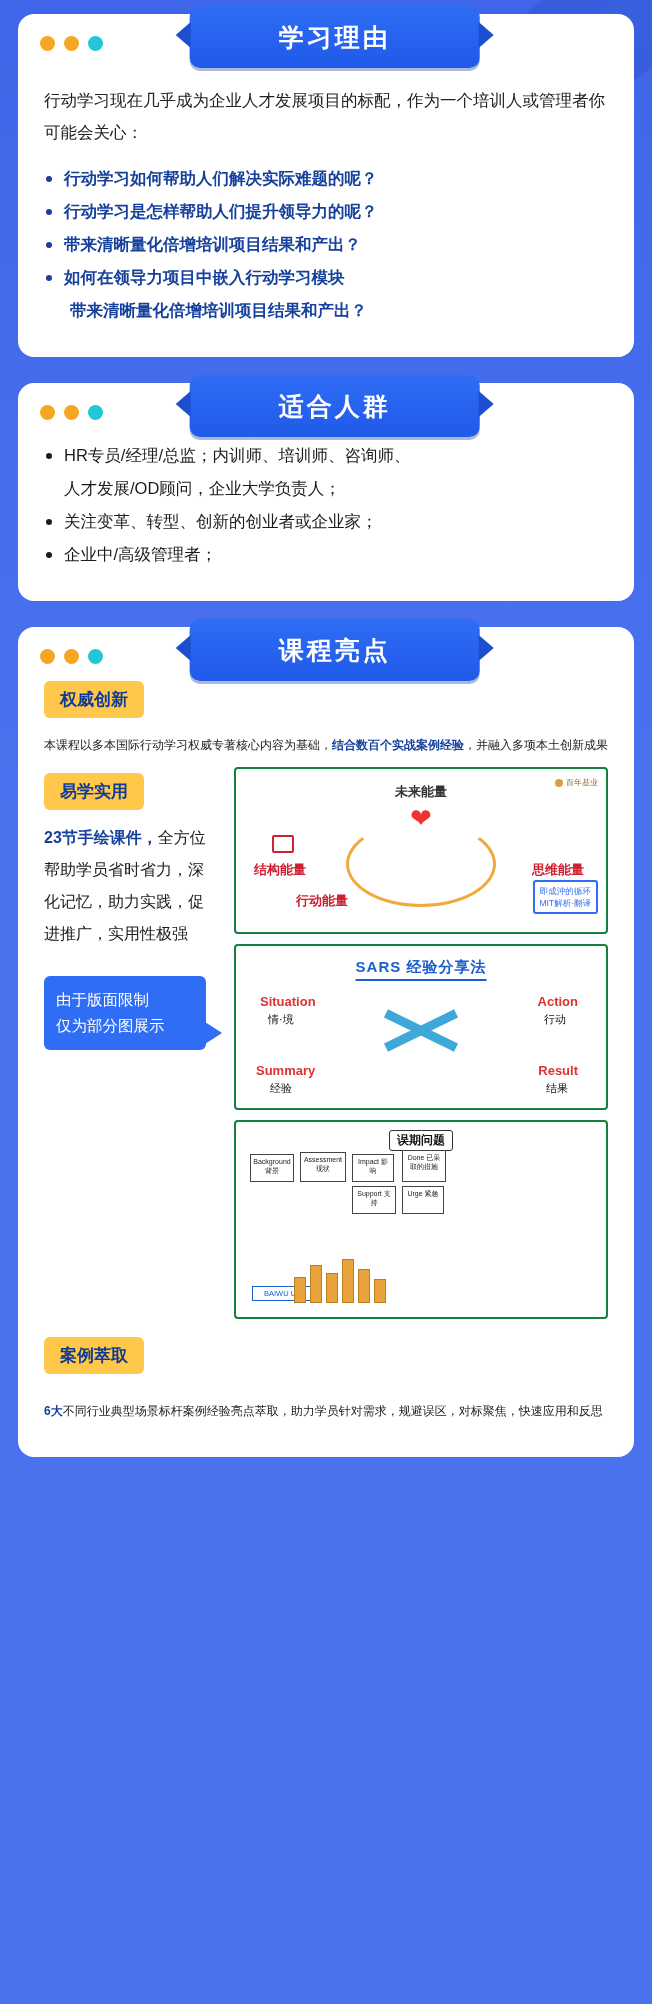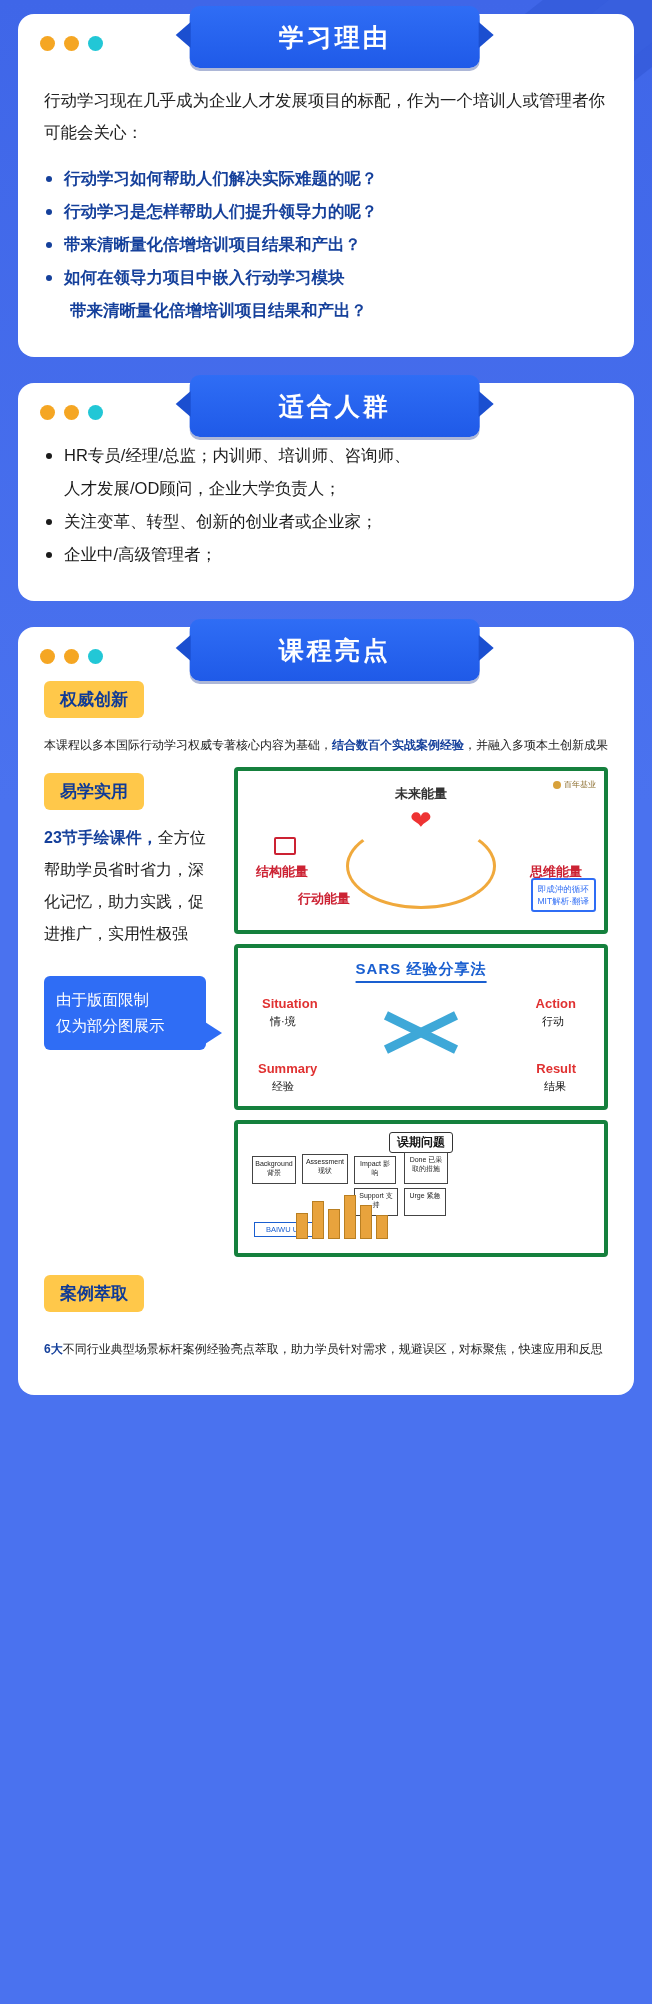--- a/index.html
+++ b/index.html
@@ -185,29 +185,29 @@
     position: absolute;
     right: -16px; bottom: 6px;
     width: 0; height: 0;
     border-top: 11px solid transparent;
     border-bottom: 11px solid transparent;
     border-left: 17px solid #2f6df5;
   }
 
   .hl-right { flex: 1; display: flex; flex-direction: column; gap: 10px; }
   .shot {
-    border: 4px solid #15803d;
+    border: 2px solid #15803d;
     border-radius: 4px;
     background: #fff;
     position: relative;
     overflow: hidden;
   }
   .shot.s1 { height: 167px; }
   .shot.s2 { height: 166px; }
-  .shot.s3 { height: 137px; }
+  .shot.s3 { height: 199px; }
 
   
   .s1 .brand {
     position: absolute; top: 8px; right: 8px;
     font-size: 8px; color: #8a6b2a;
     display: flex; align-items: center; gap: 3px;
   }
   .s1 .brand .bdot { width: 8px; height: 8px; border-radius: 50%; background: #d8a13a; display:inline-block;}
   .s1 .heart {
     position: absolute; left: 50%; top: 34px; transform: translateX(-50%);

